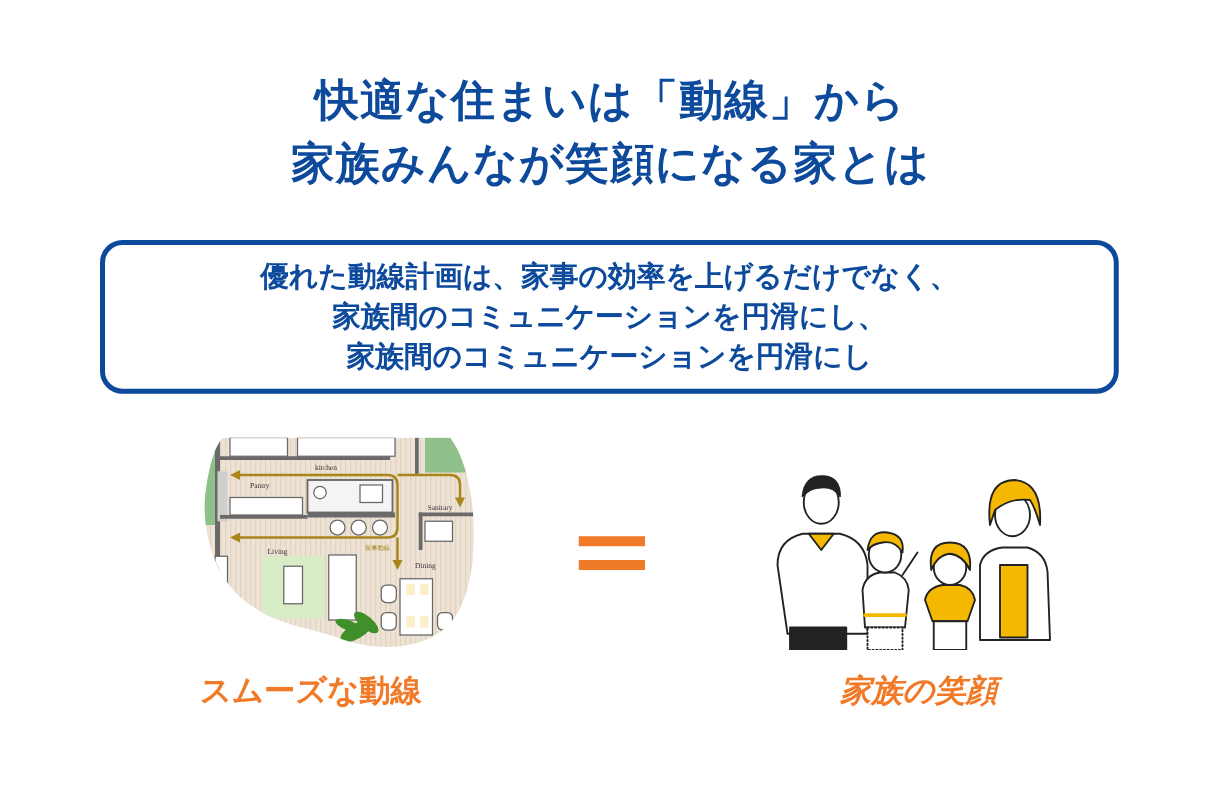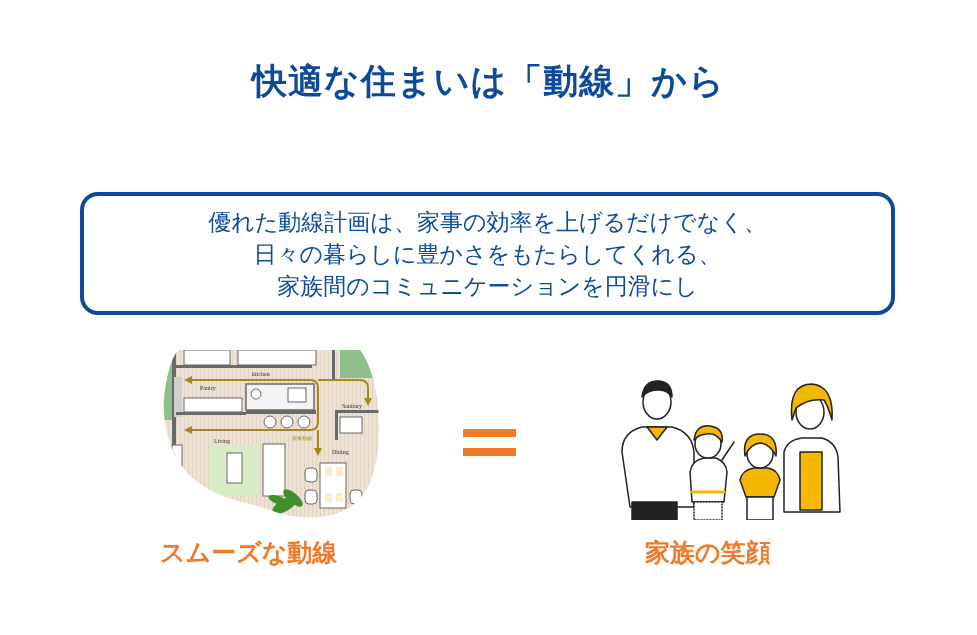--- a/index.html
+++ b/index.html
@@ -11,53 +11,54 @@
     position: absolute; left: 0; top: 56px; width: 977px; text-align: center;
     color: #0d4a9c; font-weight: bold; font-size: 35px; line-height: 50px; letter-spacing: 1px;
   }
   .title span { display: block; }
   .quote-box {
     position: absolute; left: 80px; top: 192px; width: 807px; height: 115px;
     border: 4px solid #0d4a9c; border-radius: 18px; box-sizing: content-box;
   }
   .quote-text {
     position: absolute; left: 0; top: 10px; width: 100%; text-align: center;
-    color: #0d4a9c; font-weight: normal; font-size: 23px; line-height: 32px;
+    color: #0d4a9c; font-weight: bold; font-size: 23px; line-height: 32px;
   }
   .quote-text span { display: block; }
   .floorplan {
     position: absolute; left: 160px; top: 350px; width: 220px; height: 170px;
   }
   .equals {
     position: absolute; left: 463px; top: 429px; width: 53px; height: 29px;
   }
   .equals .bar { position: absolute; left: 0; width: 53px; height: 8px; background: #f07a28; }
   .equals .bar.top { top: 0; }
   .equals .bar.bottom { top: 19px; }
   .family {
     position: absolute; left: 612px; top: 372px; width: 240px; height: 148px;
   }
   .caption {
     position: absolute; top: 535px; color: #f07a28; font-weight: bold; font-size: 25px; line-height: 36px;
     text-align: left;
   }
   .caption.left { left: 160px; width: 220px; }
-  .caption.right { left: 645px; width: 190px; }
+  .caption.right { left: 672px; width: 190px; font-style: italic; }
 </style>
 </head>
 <body>
 
 <div class="title">
   <span>快適な住まいは「動線」から</span>
+  <span>家族みんなが笑顔になる家とは</span>
 </div>
 
 <div class="quote-box">
   <div class="quote-text">
     <span>優れた動線計画は、家事の効率を上げるだけでなく、</span>
-    <span>日々の暮らしに豊かさをもたらしてくれる、</span>
+    <span>家族間のコミュニケーションを円滑にし、</span>
     <span>家族間のコミュニケーションを円滑にし</span>
   </div>
 </div>
 
 <svg class="floorplan" viewBox="0 0 220 170" xmlns="http://www.w3.org/2000/svg">
   <defs>
     <clipPath id="blob">
       <path d="M18,0 L200,0 C215,20 222,60 218,100 C214,130 205,150 185,160 C160,172 130,168 110,160 C80,150 60,150 35,130 C10,110 0,70 5,40 C8,20 12,8 18,0 Z"></path>
     </clipPath>
     <pattern id="stripes" width="4" height="4" patternUnits="userSpaceOnUse">

